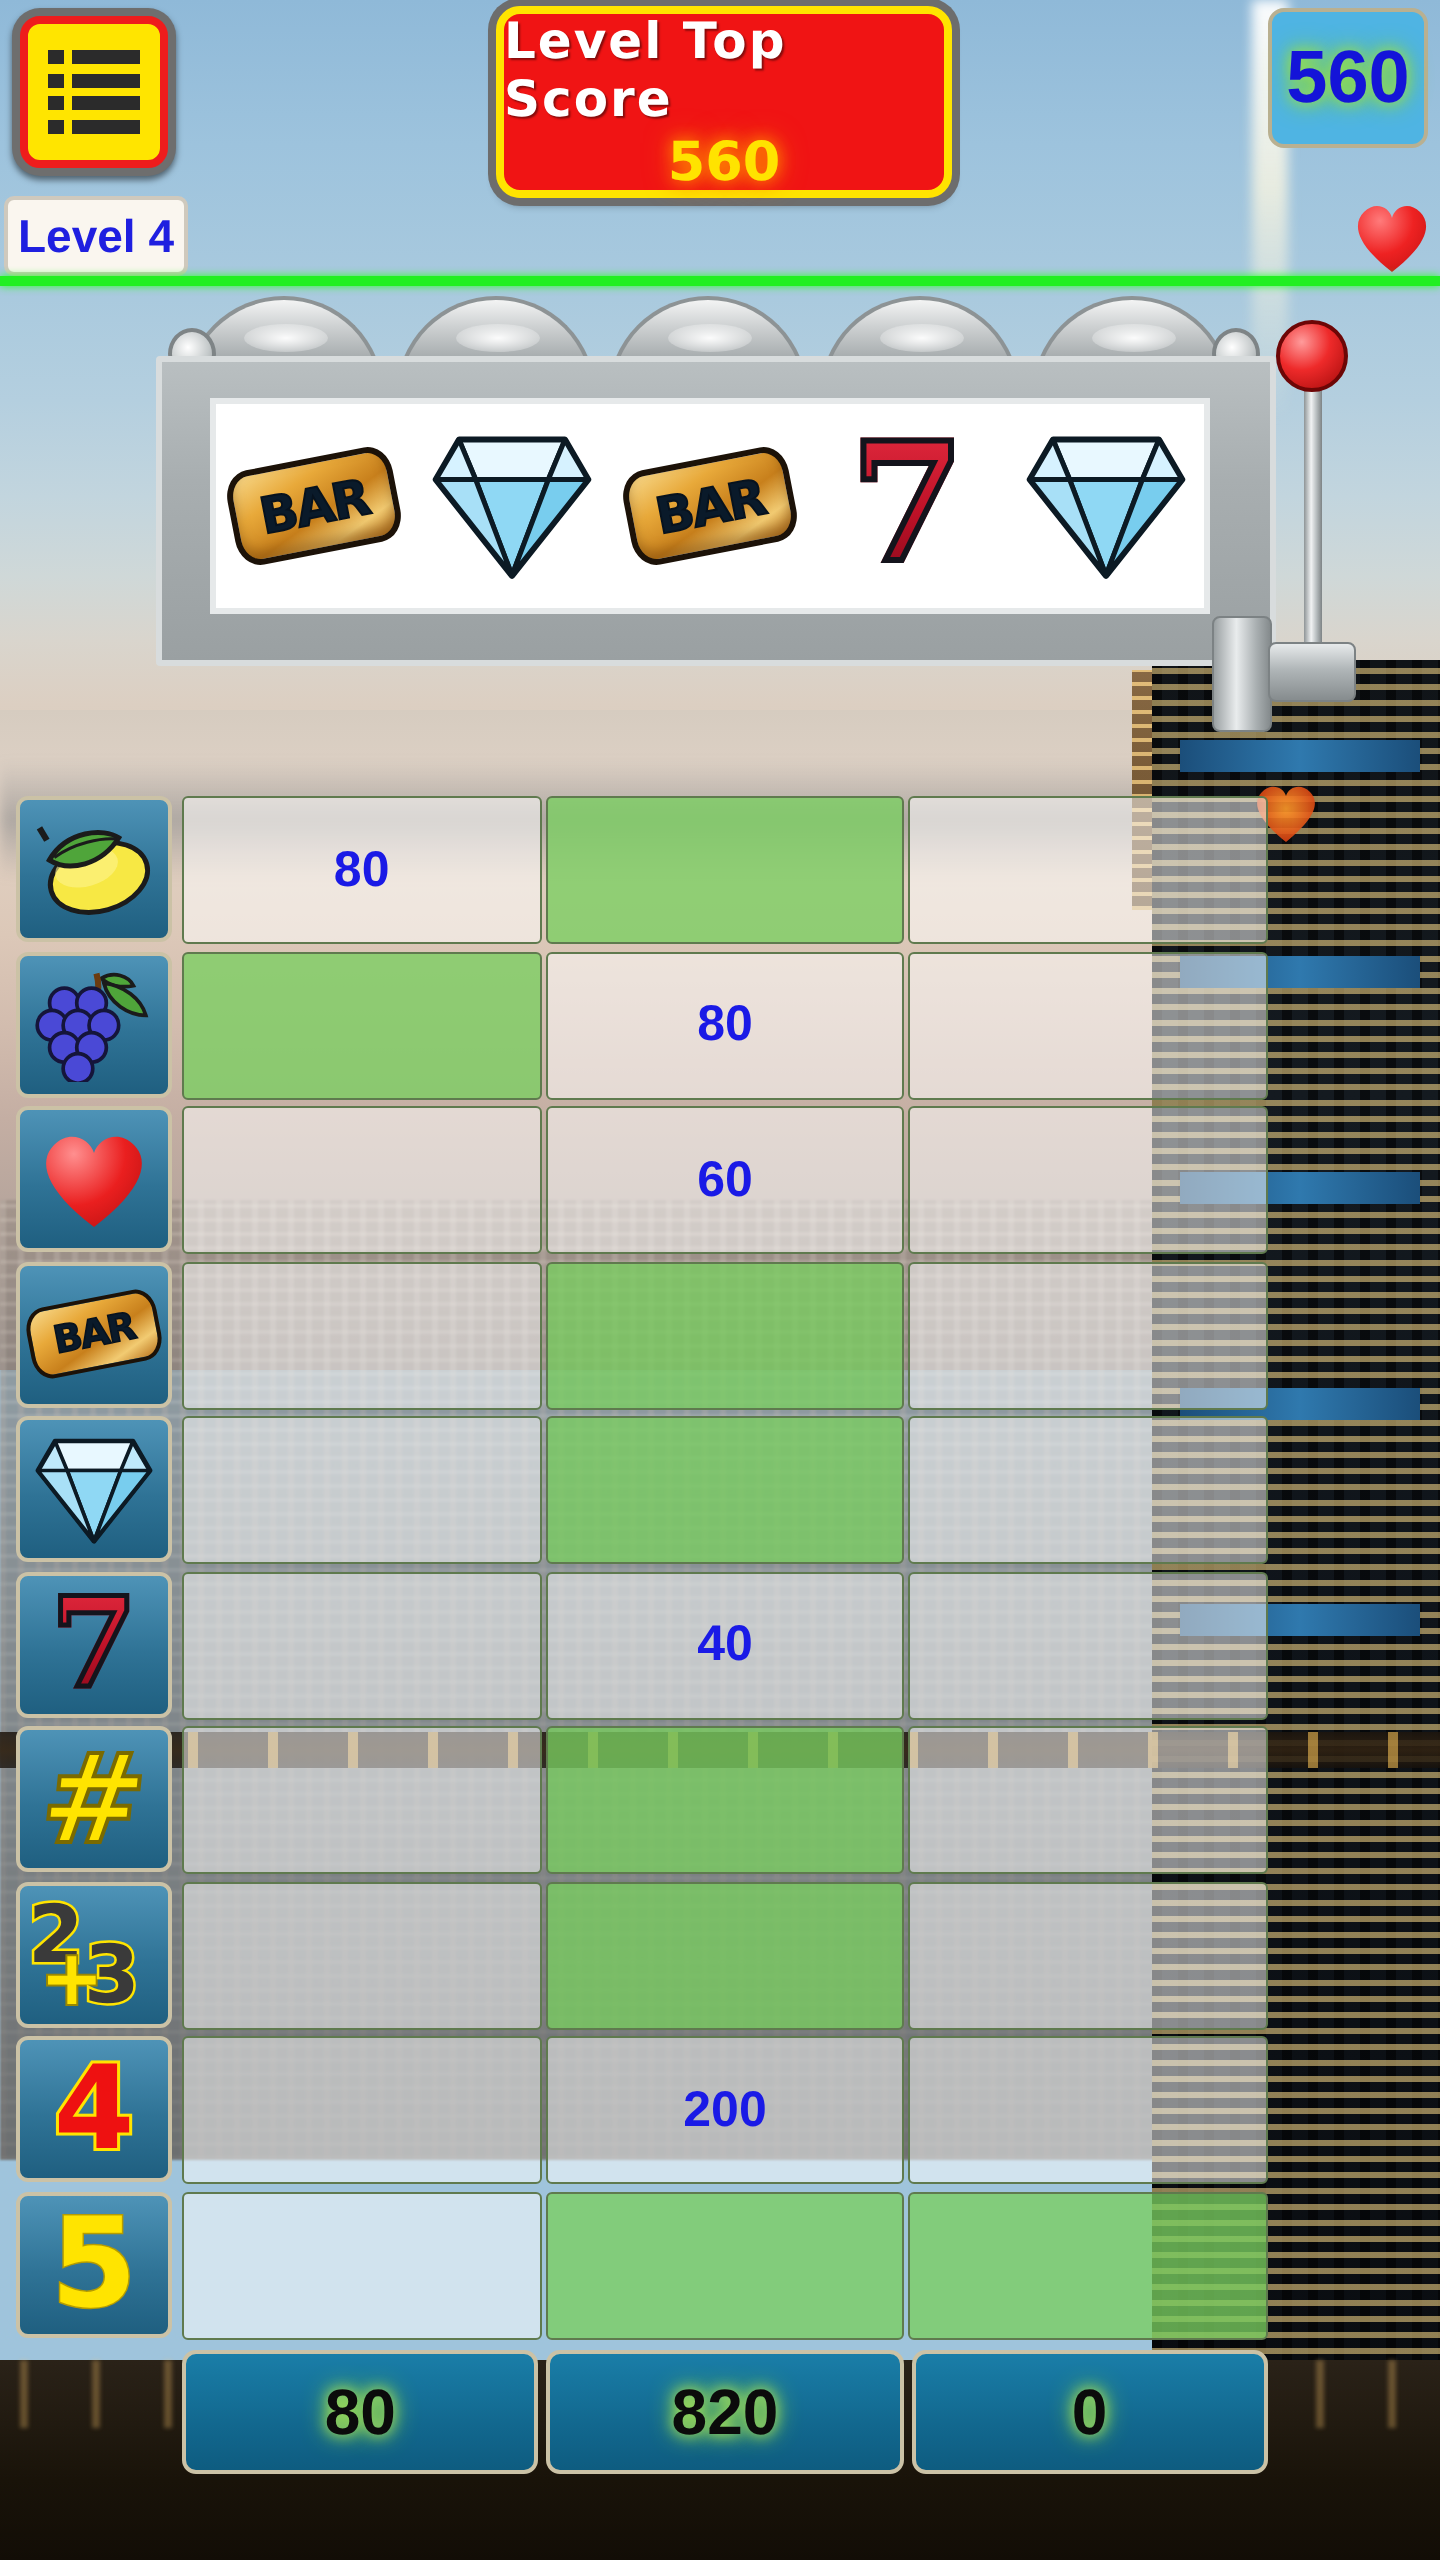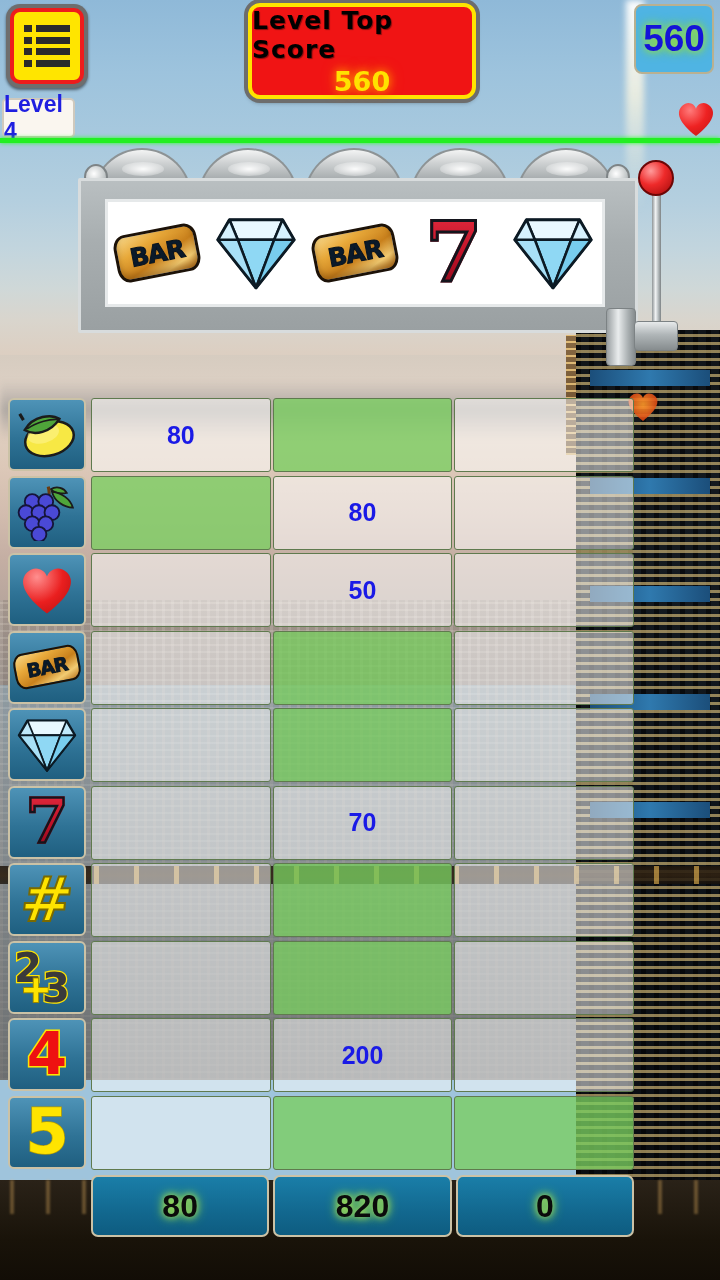--- a/index.html
+++ b/index.html
@@ -113,38 +113,38 @@
     width:100%; height:100%; border-radius:10px;
     background:#ffe500; border:4px solid #ee1c1c;
     display:flex; align-items:center; justify-content:center;
   }
   .listicon{ width:46px; height:42px; display:flex; flex-direction:column; justify-content:space-between; }
   .listicon .lrow{ display:flex; align-items:center; gap:4px; height:7px; }
   .listicon .lb{ width:8px; height:7px; background:#2b2b2b; }
   .listicon .ln{ flex:1; height:7px; background:#2b2b2b; }
 
   #level-badge{
-    position:absolute; left:2px; top:98px; width:73px; height:40px;
+    position:absolute; left:2px; top:98px; width:92px; height:40px;
     background:#faf6ef; border:2px solid #cfc9bd; border-radius:5px;
     display:flex; align-items:center; justify-content:center;
   }
   #level-badge span{
     font-family:"Liberation Sans", sans-serif;
     font-weight:bold; font-size:23px; color:#1f1fe0;
   }
 
   #top-score-panel{
     position:absolute; left:248px; top:3px; width:228px; height:96px;
     background:#f01414; border:4px solid #ffe400; border-radius:12px;
     box-shadow:0 0 0 4px #6d6d6d, 0 3px 5px rgba(0,0,0,.45);
     display:flex; flex-direction:column; align-items:center; justify-content:center;
   }
   #top-score-panel .tslabel{
     font-family:"DejaVu Sans", sans-serif; font-weight:bold;
-    font-size:25px; color:#000000; letter-spacing:1px;
+    font-size:25px; color:#ffffff; letter-spacing:1px;
     text-shadow: 1px 1px 1px rgba(0,0,0,.45);
   }
   #top-score-panel .tsvalue{
     font-family:"DejaVu Sans", sans-serif; font-weight:bold;
     font-size:27px; color:#ffe300; margin-top:2px;
     text-shadow: 0 0 8px #ff9000, 0 0 14px #ff6a00;
   }
 
   #score-box{
     position:absolute; left:634px; top:4px; width:80px; height:70px;
@@ -513,21 +513,21 @@
 
   <div class="grid-row">
     <div class="row-icon">
       <div class="ri-heart"></div>
     </div>
     <div class="cells">
       <div class="cell">
           <span></span>
         </div>
       <div class="cell">
-          <span>50</span>
+          <span>60</span>
         </div>
       <div class="cell">
           <span></span>
         </div>
     </div>
   </div>
 
   <div class="grid-row">
     <div class="row-icon">
       <div class="ri-bar">
@@ -574,21 +574,21 @@
 
   <div class="grid-row">
     <div class="row-icon">
       <div class="ri-seven">7</div>
     </div>
     <div class="cells">
       <div class="cell">
           <span></span>
         </div>
       <div class="cell">
-          <span>70</span>
+          <span>40</span>
         </div>
       <div class="cell">
           <span></span>
         </div>
     </div>
   </div>
 
   <div class="grid-row">
     <div class="row-icon">
       <div class="ri-hash">#</div>

